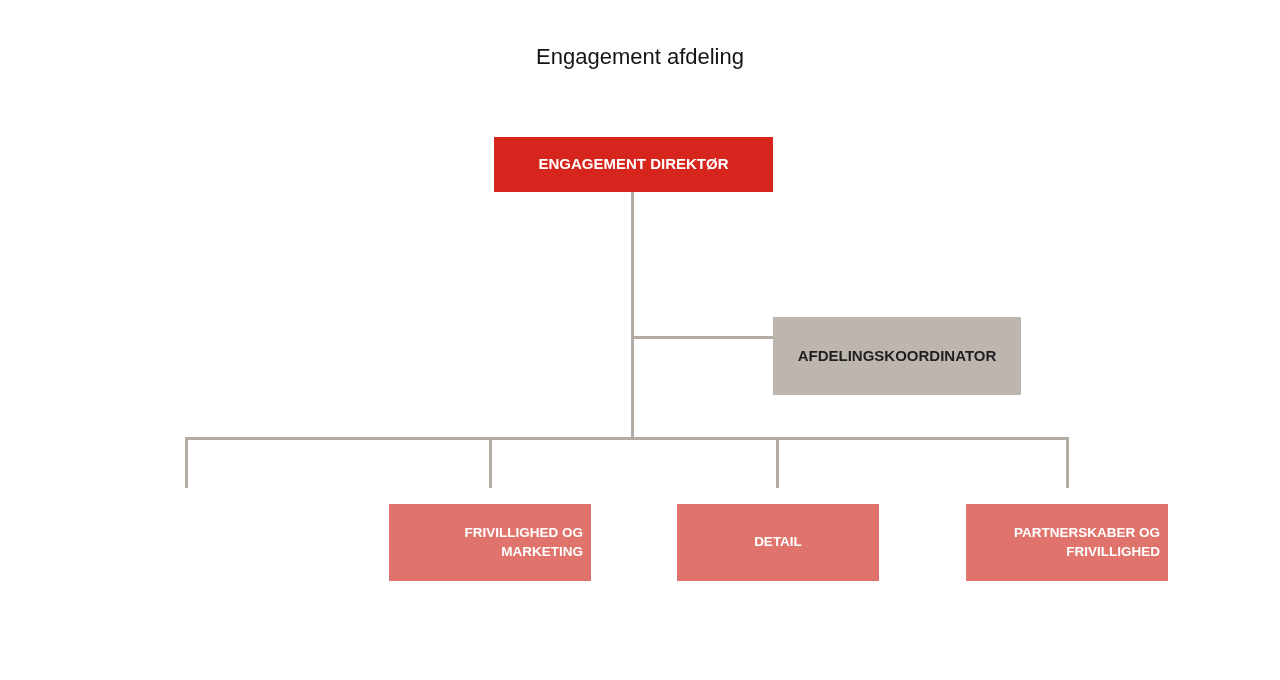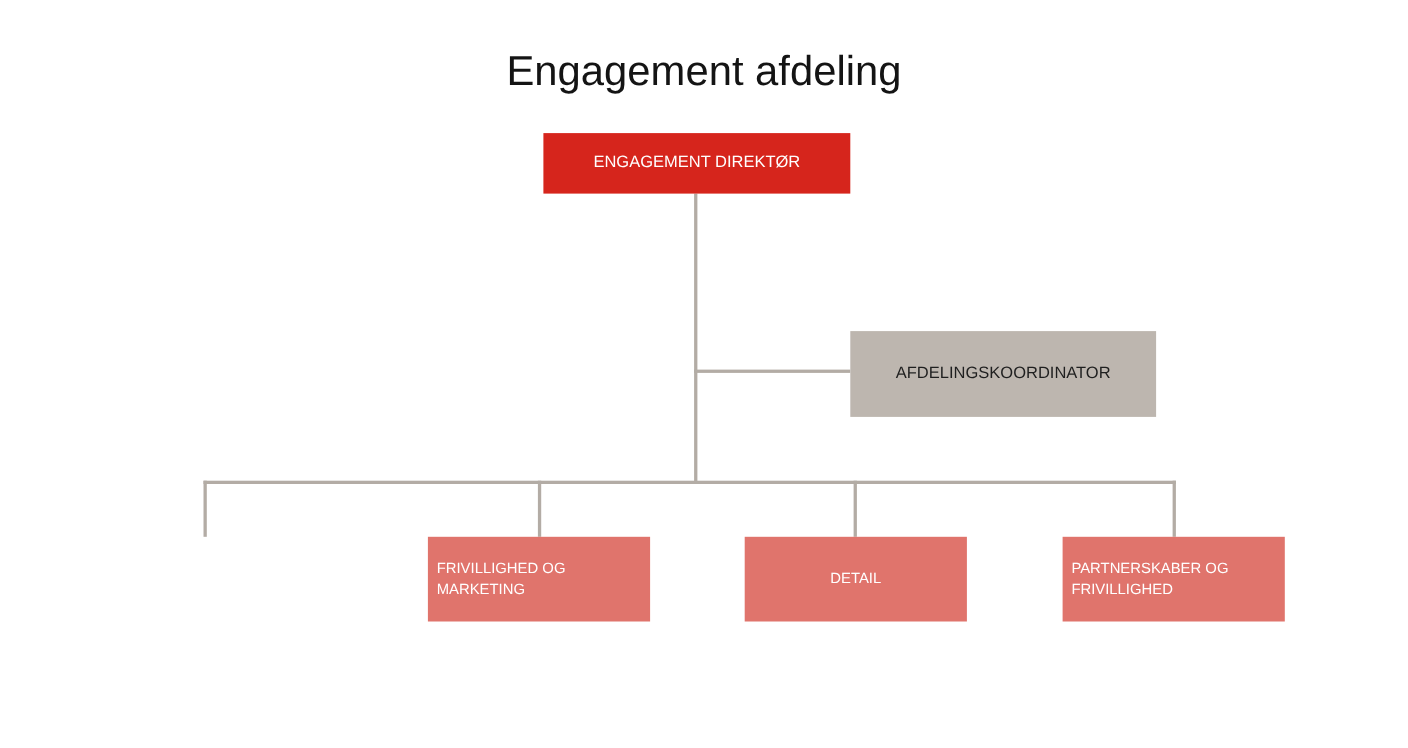--- a/index.html
+++ b/index.html
@@ -11,44 +11,45 @@
     height: 680px;
     background: #ffffff;
     overflow: hidden;
   }
   .title {
     position: absolute;
     top: 44px;
     left: 0;
     width: 1280px;
     text-align: center;
-    font-size: 38px;
+    font-size: 22px;
     font-weight: 400;
     color: #141414;
     letter-spacing: 0px;
   }
   .node {
     position: absolute;
     display: flex;
     align-items: center;
     justify-content: center;
-    text-align: left;
-    font-weight: 400;
+    text-align: right;
+    font-weight: 700;
     line-height: 1.35;
+    margin-top: 16px;
   }
   .node-root {
     left: 494px; top: 121px;
     width: 279px; height: 55px;
     background: #d6251c;
     color: #ffffff;
     font-size: 15px;
   }
   .node-assistant {
     left: 773px; top: 301px;
-    width: 278px; height: 78px;
+    width: 248px; height: 78px;
     background: #bdb6af;
     color: #1f1f1f;
     font-size: 15px;
     padding: 0 10px;
   }
   .node-child {
     top: 488px;
     width: 202px; height: 77px;
     background: #e0746c;
     color: #ffffff;

